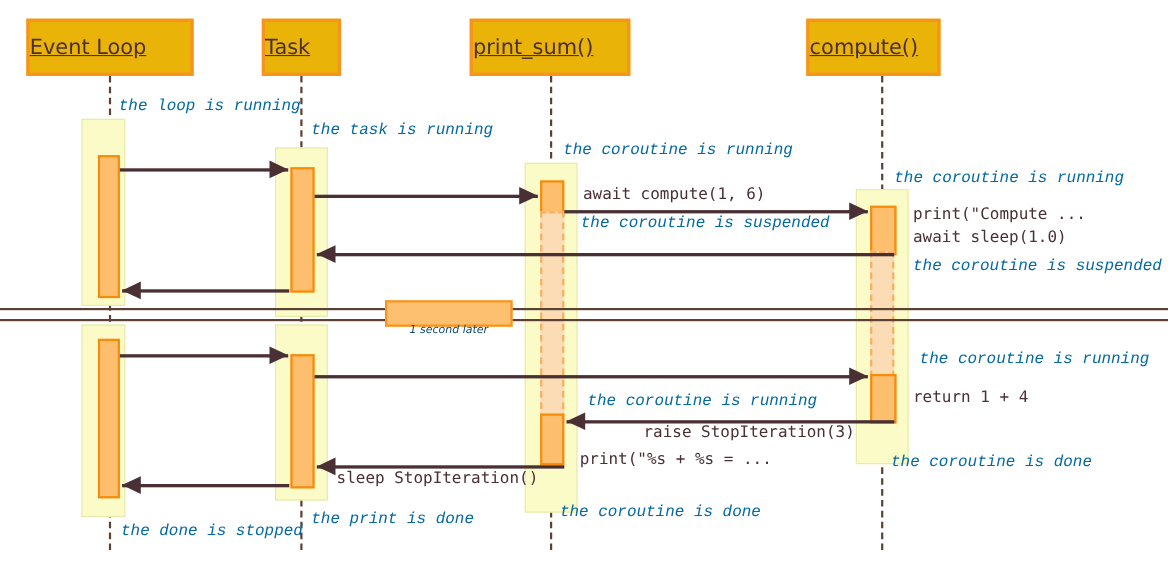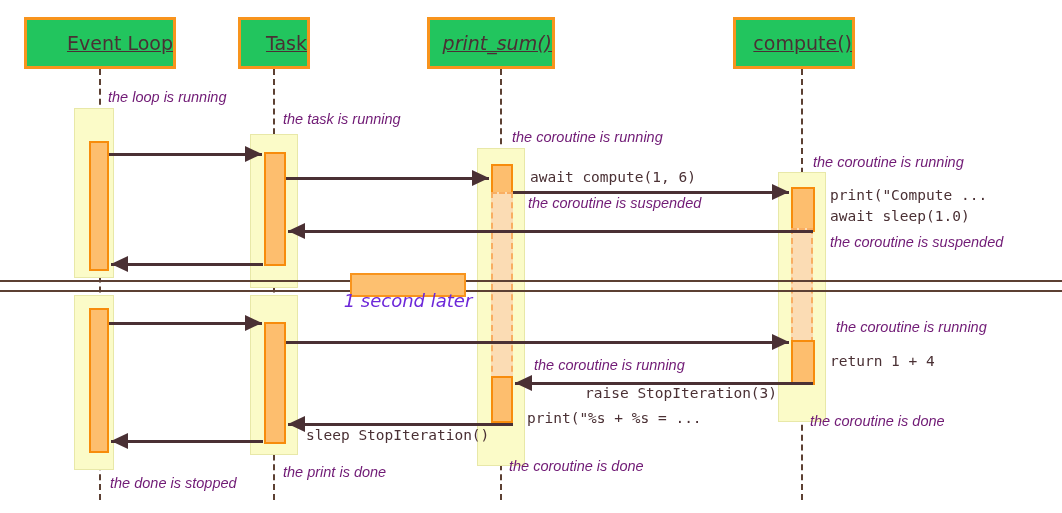--- a/index.html
+++ b/index.html
@@ -15,26 +15,25 @@
     width: 1062px;
     height: 513px;
     background: #ffffff;
     overflow: hidden;
   }
 
   
   .participant {
     position: absolute;
     box-sizing: border-box;
-    background: #22c55e;
+    background: #eab308;
     border: 3px solid #F8941D;
     display: flex;
     align-items: center;
-    justify-content: flex-end;
-    padding-left: 36px;
+    justify-content: flex-start;
   }
   .participant-label {
     font-family: "DejaVu Sans", sans-serif;
     font-size: 19px;
     color: #4A3034;
     text-decoration: underline;
     white-space: nowrap;
   }
 
   
@@ -91,24 +90,24 @@
     position: absolute;
     font-family: "DejaVu Sans Mono", monospace;
     font-size: 14.5px;
     color: #4A3034;
     white-space: pre;
   }
 
   
   .note-text {
     position: absolute;
-    font-family: Liberation Sans, sans-serif;
+    font-family: Liberation Mono, monospace;
     font-style: italic;
     font-size: 14.5px;
-    color: #701a75;
+    color: #0369a1;
     white-space: nowrap;
   }
 
   
   .divider-line {
     position: absolute;
     height: 0;
     border-top: 2px solid #5C4033;
     left: 0;
     width: 1062px;
@@ -118,22 +117,22 @@
     box-sizing: border-box;
     background: #FDC070;
     border: 2px solid #F8941D;
     display: flex;
     align-items: center;
     justify-content: center;
   }
   .divider-label {
     font-family: "DejaVu Sans", sans-serif;
     font-style: italic;
-    font-size: 18px;
-    color: #6d28d9;
+    font-size: 10px;
+    color: #0c4a6e;
     white-space: nowrap;
     margin-top: 31px;
   }
 </style>
 </head>
 <body>
 
 <div id="diagram">
 
   <div class="lifeline" id="ll-0" style="left: 99px; top: 69px; height: 431px;"></div>
@@ -217,21 +216,21 @@
       <div class="note-text" style="left: 110px; top: 475px;">the done is stopped</div>
     </div>
 
   <div id="participants-layer">
       <div class="participant" style="left: 24px; top: 17px; width: 152px; height: 52px;">
         <span class="participant-label">Event Loop</span>
       </div>
       <div class="participant" style="left: 238px; top: 17px; width: 72px; height: 52px;">
         <span class="participant-label">Task</span>
       </div>
-      <div class="participant" style="left: 427px; top: 17px; width: 128px; height: 52px; font-style: italic;">
+      <div class="participant" style="left: 427px; top: 17px; width: 146px; height: 52px;">
         <span class="participant-label">print_sum()</span>
       </div>
       <div class="participant" style="left: 733px; top: 17px; width: 122px; height: 52px;">
         <span class="participant-label">compute()</span>
       </div>
     </div>
 
 </div>
 
 </body></html>

